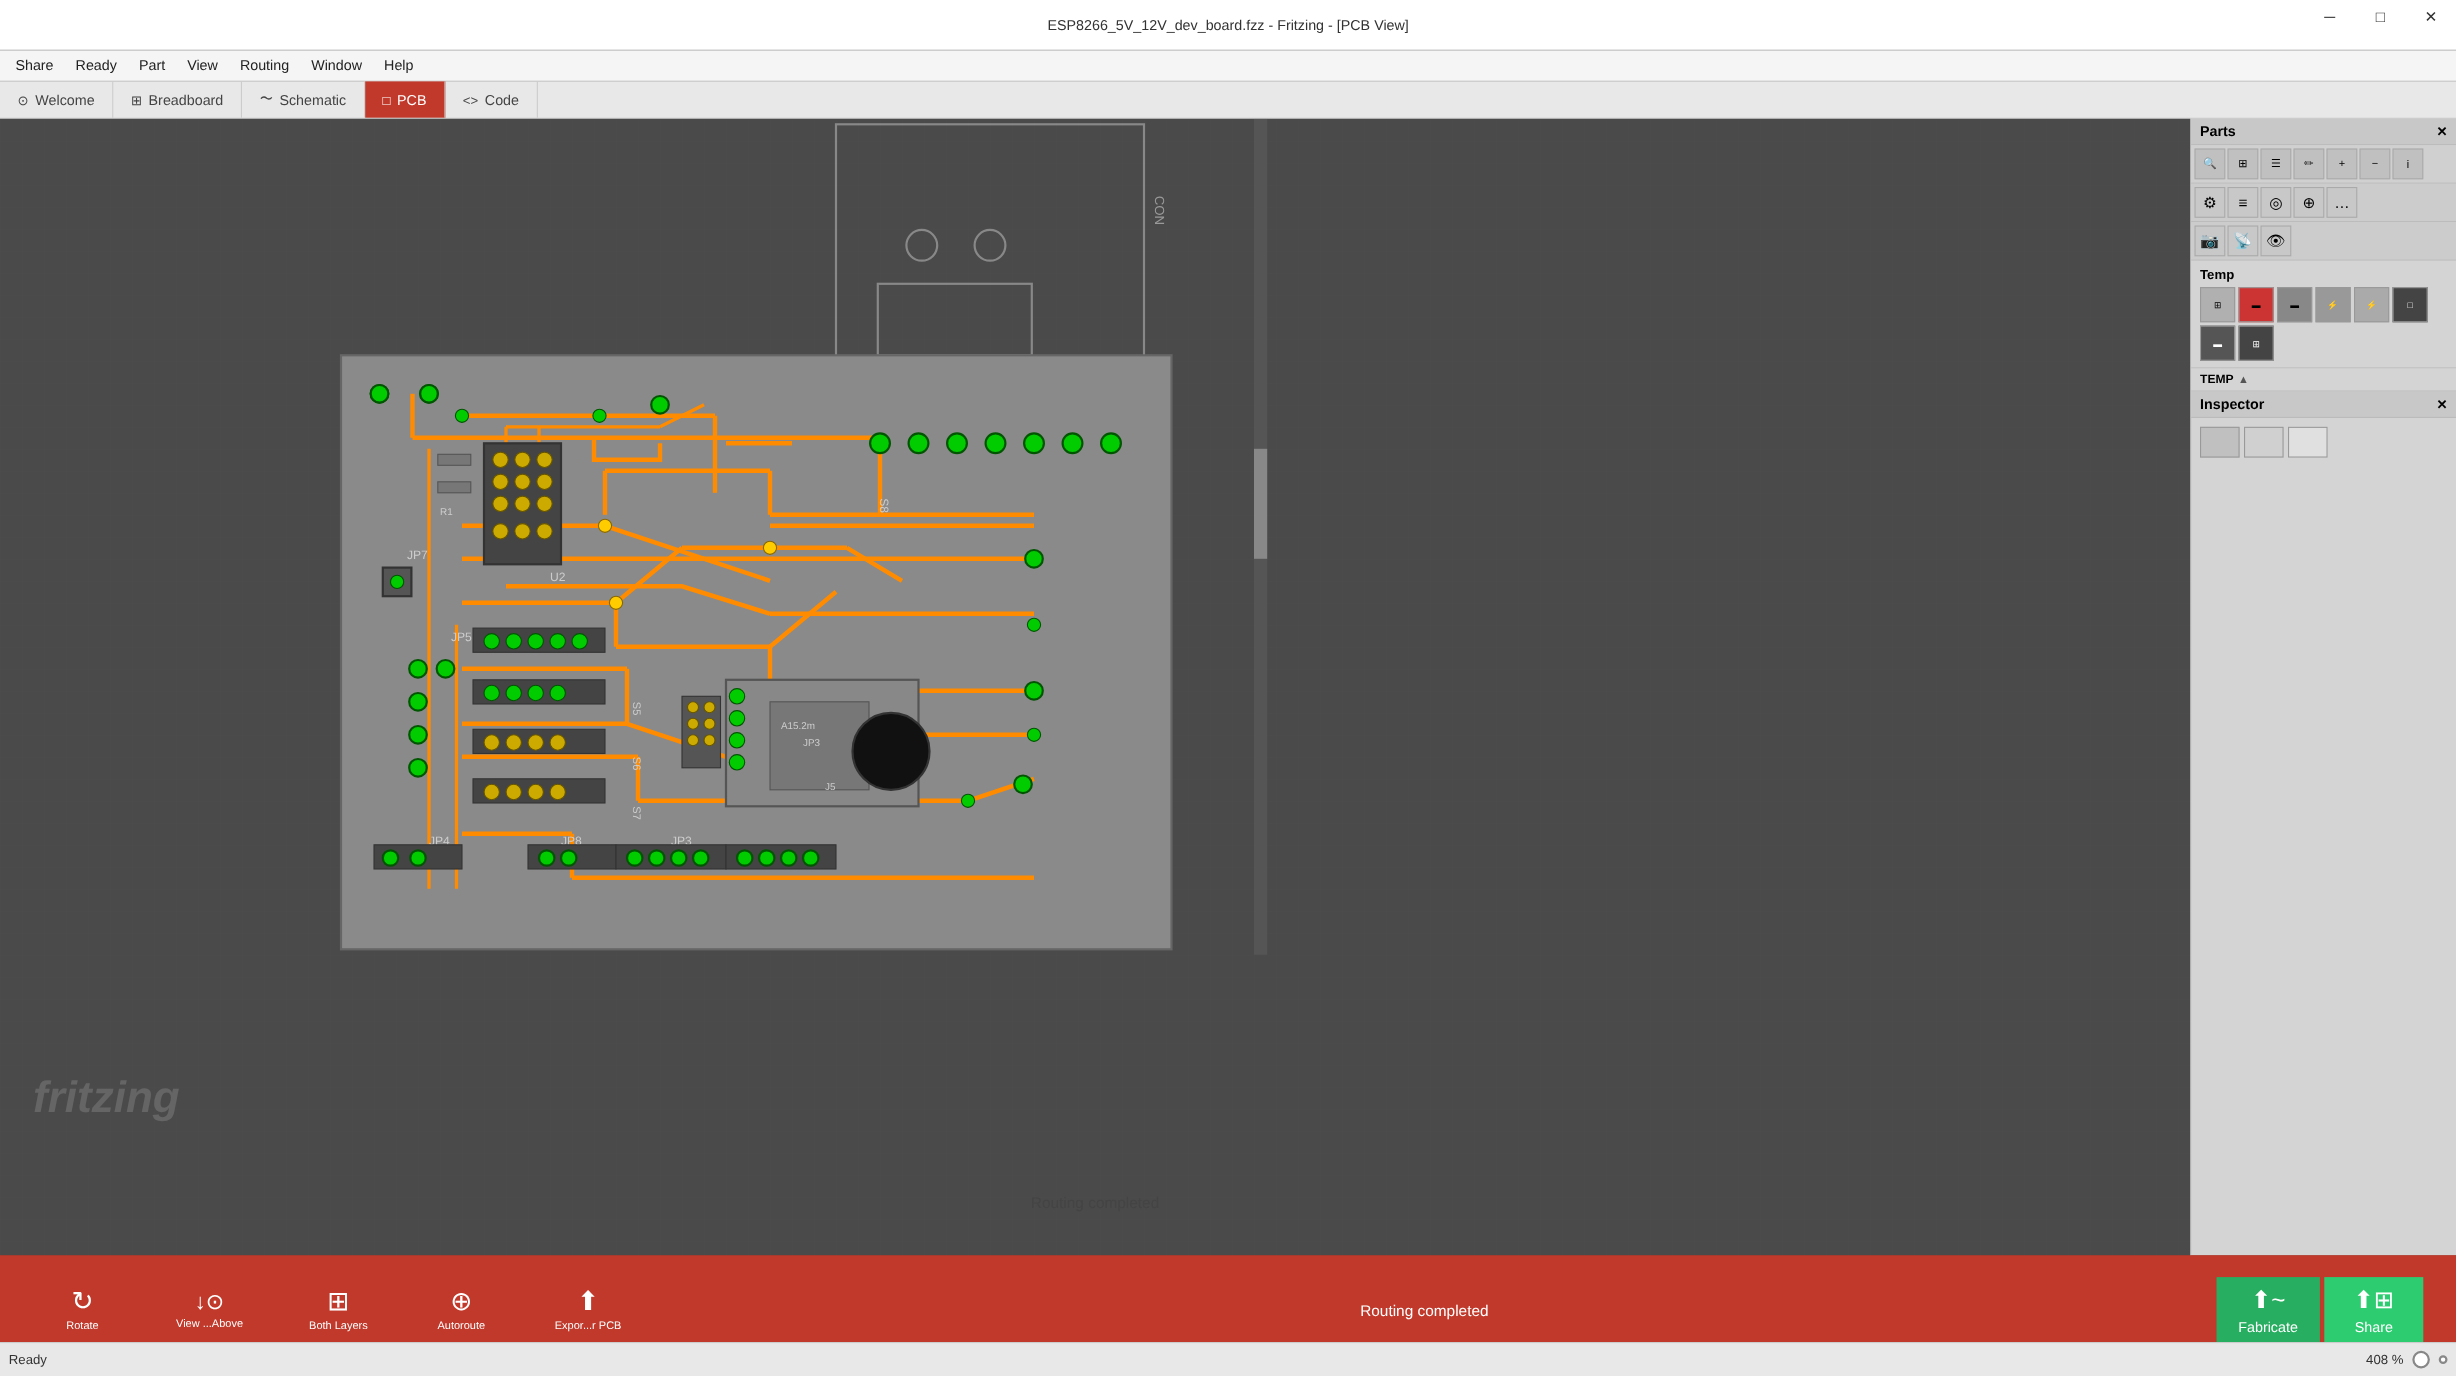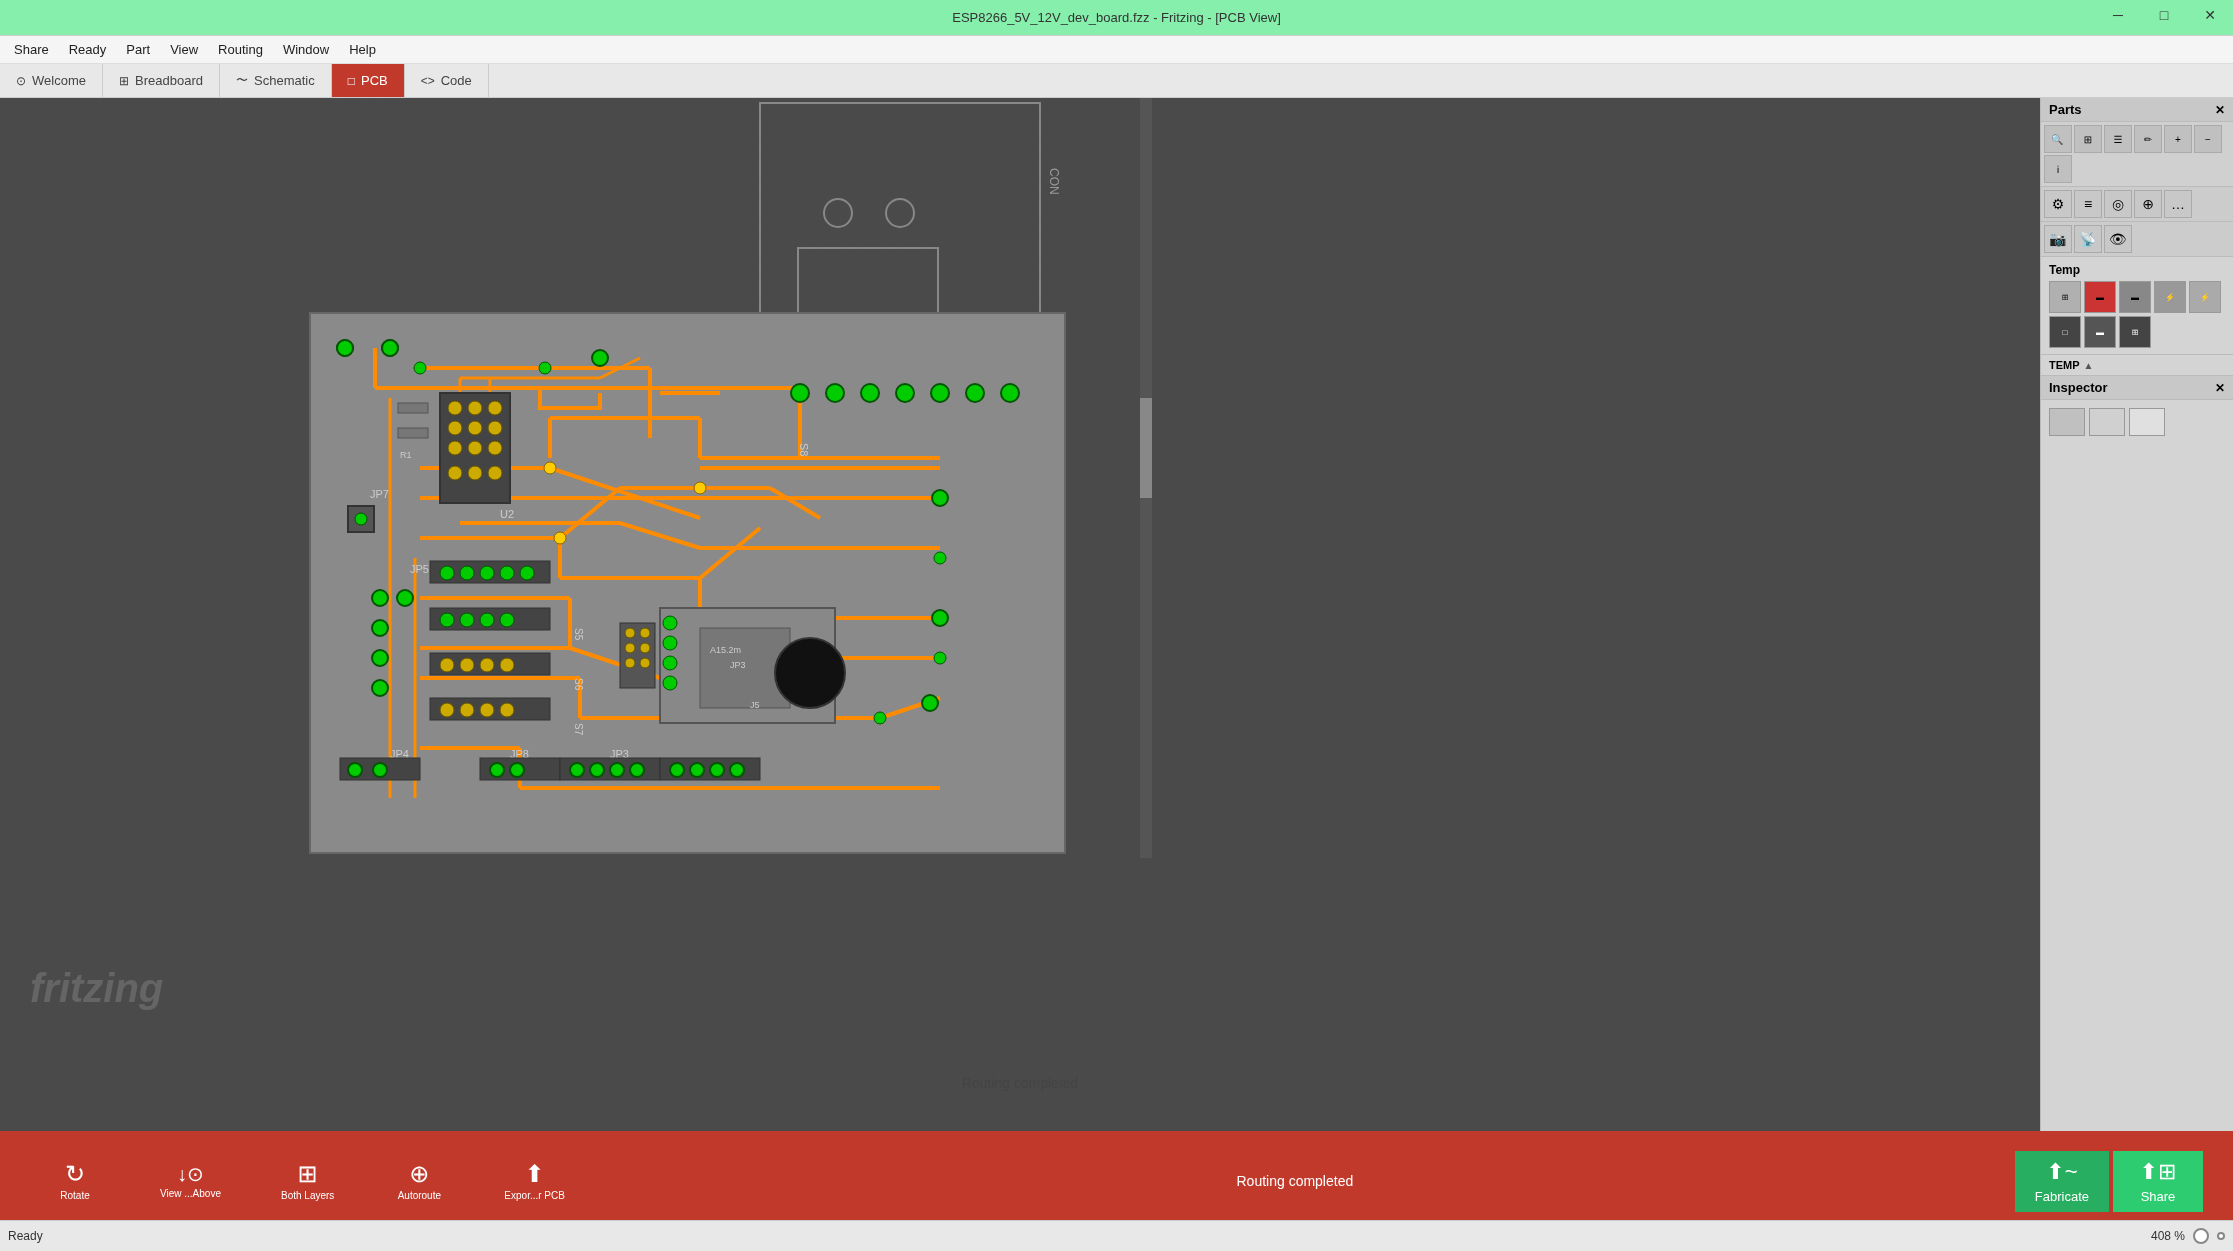--- a/index.html
+++ b/index.html
@@ -8,22 +8,22 @@
       height: 1251px;
       background: #3c3c3c;
       font-family: 'Segoe UI', Arial, sans-serif;
       font-size: 13px;
       overflow: hidden;
       position: relative;
     }
 
     
     #titlebar {
-      height: 36px;
-      background: #86efac;
+      height: 46px;
+      background: #ffffff;
       display: flex;
       align-items: center;
       justify-content: center;
       border-bottom: 1px solid #ccc;
       position: relative;
     }
     #titlebar-text {
       font-size: 13px;
       color: #333;
     }
@@ -97,21 +97,21 @@
     
     #canvas-area {
       flex: 1;
       background: #4a4a4a;
       position: relative;
       overflow: hidden;
     }
 
     
     #right-panel {
-      width: 193px;
+      width: 242px;
       background: #d4d4d4;
       border-left: 1px solid #bbb;
       display: flex;
       flex-direction: column;
     }
     .parts-btn {
       width: 28px;
       height: 28px;
       background: #c0c0c0;
       border: 1px solid #aaa;

